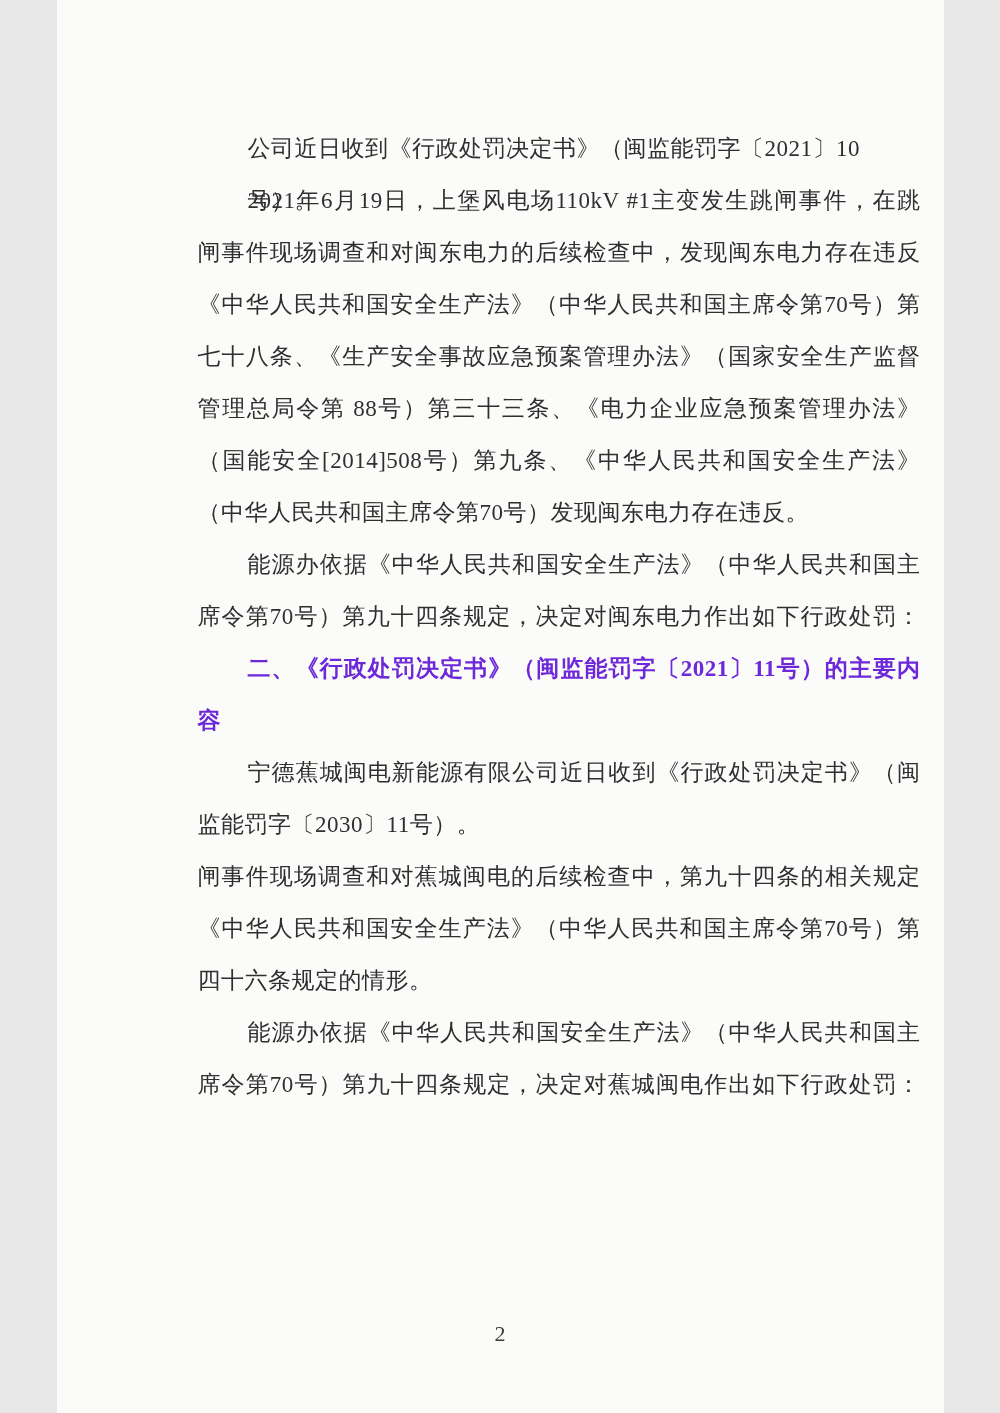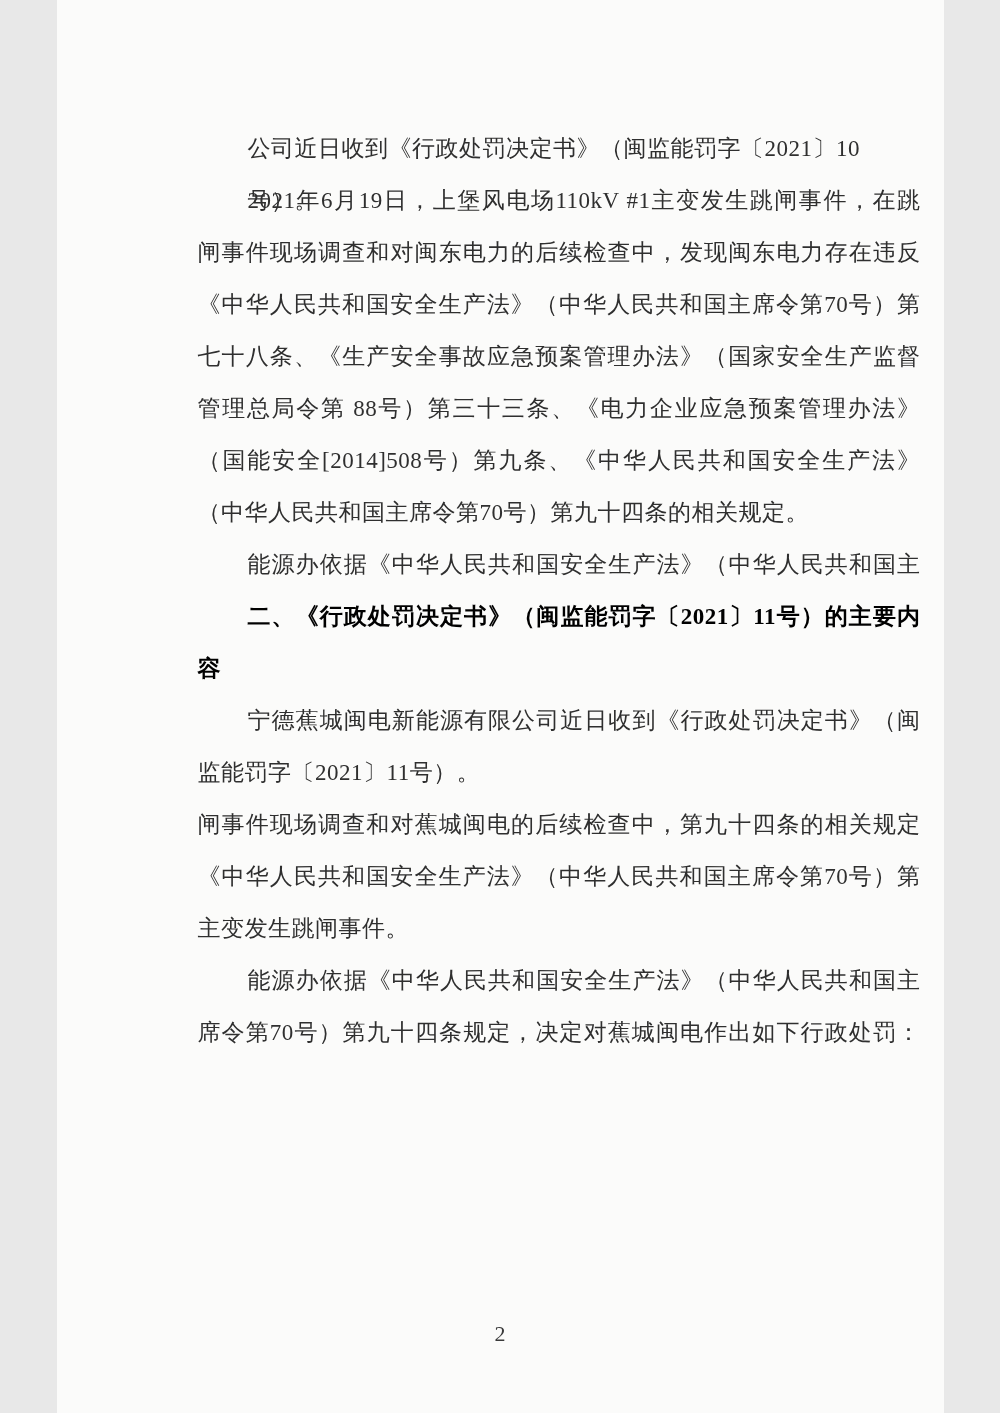--- a/index.html
+++ b/index.html
@@ -34,21 +34,21 @@
   .line.indent {
     padding-left: 50px;
   }
   .line.justify {
     text-align: justify;
     text-align-last: justify;
     text-justify: inter-ideograph;
   }
   .line.bold {
     font-weight: bold;
-    color: #000000;
+    color: #6d28d9;
   }
   .pagenum {
     position: absolute;
     top: 1318px;
     left: 0;
     width: 100%;
     height: 32px;
     line-height: 32px;
     text-align: center;
     font-size: 22px;
@@ -60,26 +60,27 @@
 
 <div class="page">
   <div class="textblock">
     <div class="line indent">公司近日收到《行政处罚决定书》（闽监能罚字〔2021〕10号）。</div>
     <div class="line indent justify">2021年6月19日，上堡风电场110kV #1主变发生跳闸事件，在跳</div>
     <div class="line justify">闸事件现场调查和对闽东电力的后续检查中，发现闽东电力存在违反</div>
     <div class="line justify">《中华人民共和国安全生产法》（中华人民共和国主席令第70号）第</div>
     <div class="line justify">七十八条、《生产安全事故应急预案管理办法》（国家安全生产监督</div>
     <div class="line justify">管理总局令第 88号）第三十三条、《电力企业应急预案管理办法》</div>
     <div class="line justify">（国能安全[2014]508号）第九条、《中华人民共和国安全生产法》</div>
-    <div class="line">（中华人民共和国主席令第70号）第九十四条的相关规定。</div>
+    <div class="line">（中华人民共和国主席令第70号）发现闽东电力存在违反。</div>
     <div class="line indent justify">能源办依据《中华人民共和国安全生产法》（中华人民共和国主</div>
+    <div class="line justify">席令第70号）第九十四条规定，决定对闽东电力作出如下行政处罚：</div>
     <div class="line indent bold justify">二、《行政处罚决定书》（闽监能罚字〔2021〕11号）的主要内</div>
     <div class="line bold">容</div>
     <div class="line indent justify">宁德蕉城闽电新能源有限公司近日收到《行政处罚决定书》（闽</div>
-    <div class="line">监能罚字〔2021〕11号）。</div>
+    <div class="line">监能罚字〔2030〕11号）。</div>
     <div class="line justify">闸事件现场调查和对蕉城闽电的后续检查中，第九十四条的相关规定</div>
     <div class="line justify">《中华人民共和国安全生产法》（中华人民共和国主席令第70号）第</div>
-    <div class="line">主变发生跳闸事件。</div>
+    <div class="line">四十六条规定的情形。</div>
     <div class="line indent justify">能源办依据《中华人民共和国安全生产法》（中华人民共和国主</div>
     <div class="line justify">席令第70号）第九十四条规定，决定对蕉城闽电作出如下行政处罚：</div>
   </div>
   <div class="pagenum">2</div>
 </div>
 
 </body></html>

